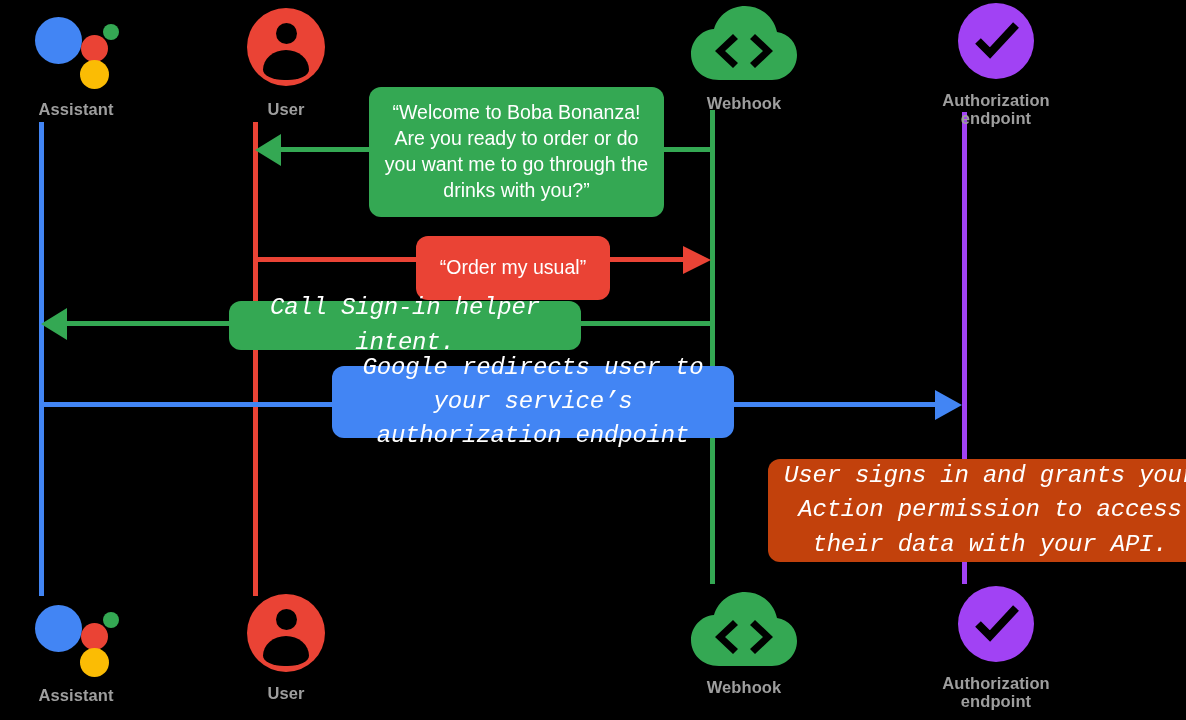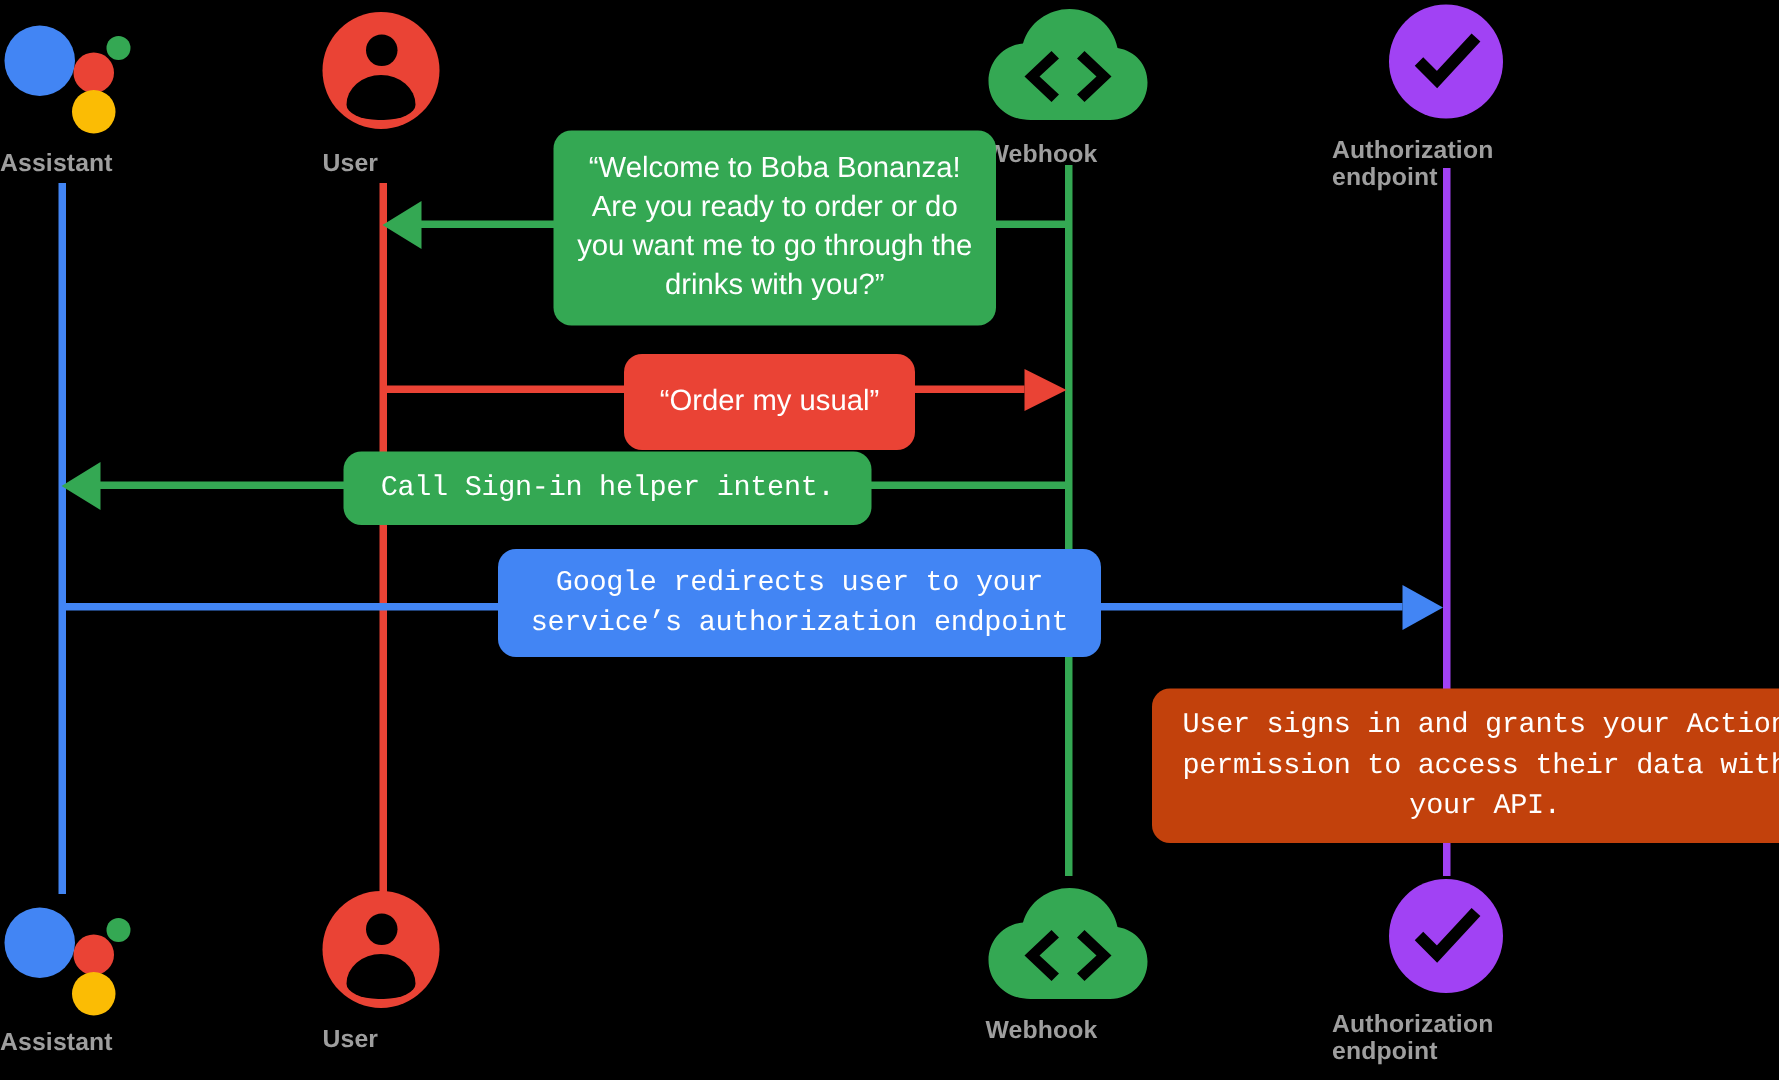--- a/index.html
+++ b/index.html
@@ -18,21 +18,22 @@
 
   
   .lifeline {
     position: absolute;
     width: 5px;
   }
 
   
   .actor {
     position: absolute;
-    text-align: left;
+    text-align: center;
+    margin-left: 32px;
   }
   .actor-label {
     color: #9e9e9e;
     font-size: 16.5px;
     font-weight: bold;
     line-height: 1.12;
     letter-spacing: 0.1px;
     white-space: pre-line;
   }
 
@@ -115,21 +116,22 @@
     text-align: center;
     margin-left: 28px;
   }
   .bubble-sans {
     font-family: "Liberation Sans", sans-serif;
     font-size: 19.5px;
     line-height: 1.33;
   }
   .bubble-mono {
     font-family: "Liberation Mono", "DejaVu Sans Mono", monospace;
-    font-size: 19px;
+    font-style: italic;
+    font-size: 24px;
     line-height: 1.42;
     letter-spacing: -0.2px;
   }
 
   
   .shaft { position: absolute; height: 5px; }
   .head  { position: absolute; width: 0; height: 0; }
 </style>
 </head>
 <body>

